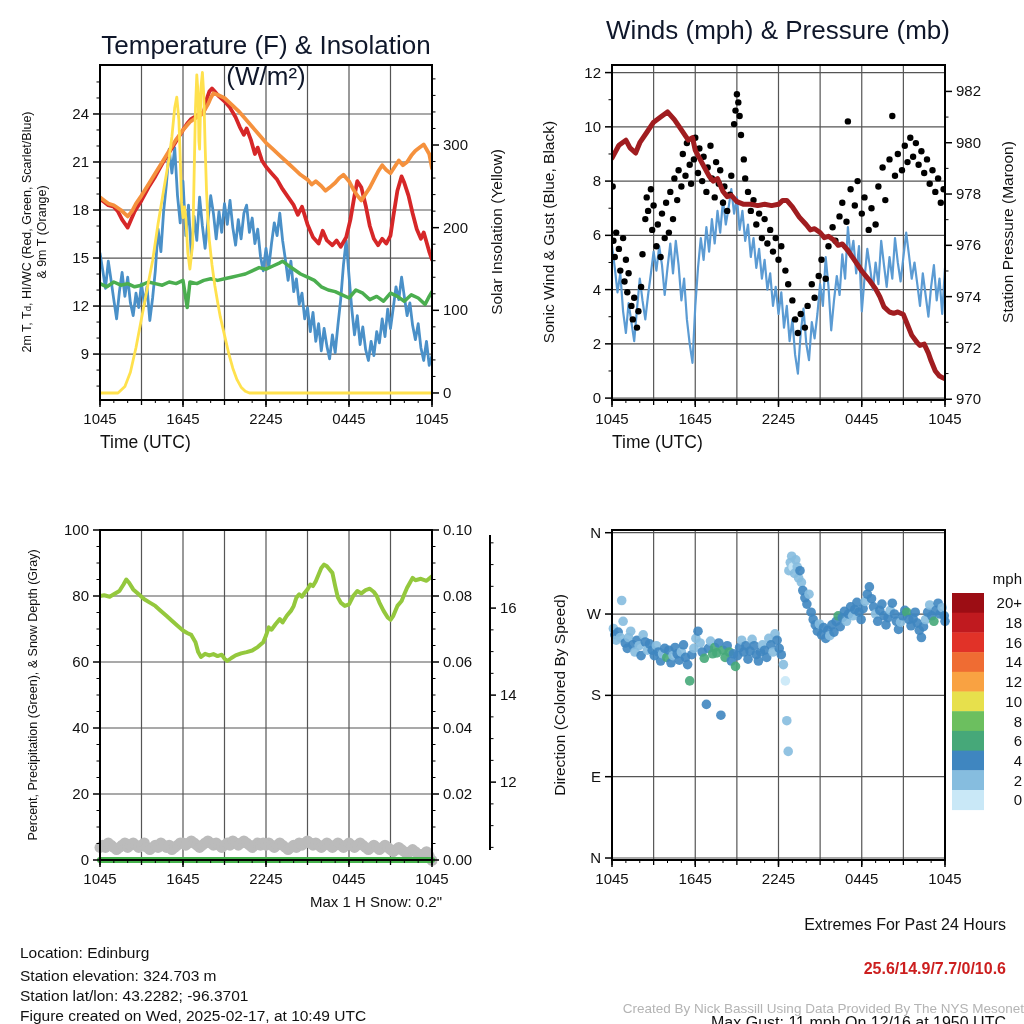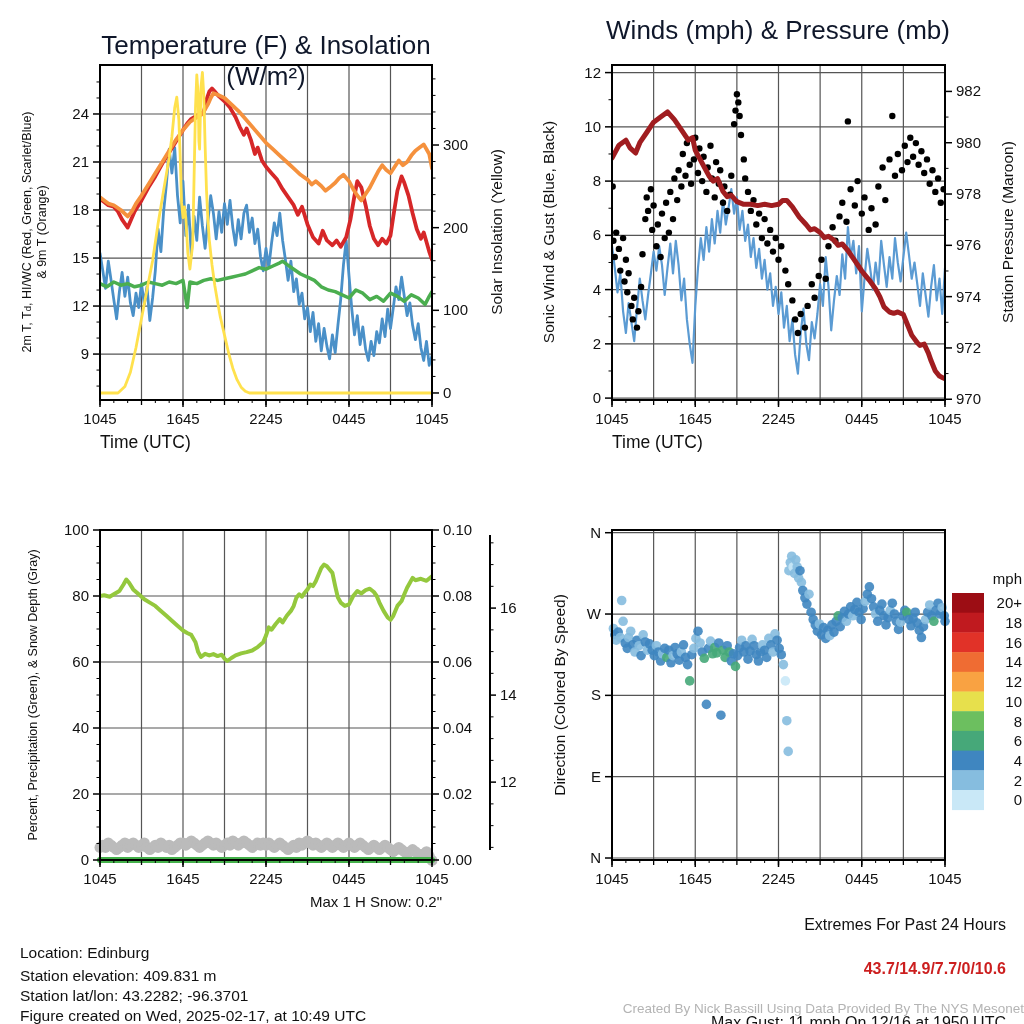--- a/index.html
+++ b/index.html
@@ -904,23 +904,23 @@
 </div>
 <div class="vlabel fs16" style="left:497px;top:232px;">Solar Insolation (Yellow)</div>
 <div class="vlabel fs16" style="left:549px;top:232px;">Sonic Wind &amp; Gust (Blue, Black)</div>
 <div class="vlabel fs16" style="left:1008px;top:232px;">Station Pressure (Maroon)</div>
 <div class="vlabel fs12" style="left:33px;top:695px;">Percent, Precipitation (Green), &amp; Snow Depth (Gray)</div>
 <div class="vlabel fs16" style="left:560px;top:695px;">Direction (Colored By Speed)</div>
 
 <div class="note" style="left:240px;top:893px;width:202px;">Max 1 H Snow: 0.2"</div>
 
 <div class="footL" style="top:903px;">Location: Edinburg</div>
-<div class="footL" style="top:926px;">Station elevation: 409.831 m</div>
+<div class="footL" style="top:926px;">Station elevation: 324.703 m</div>
 <div class="footL" style="top:946px;">Station lat/lon: 43.2282; -96.3701</div>
 <div class="footL" style="top:966px;">Figure created on Wed, 2025-02-17, at 10:49 UTC</div>
 
 <div class="footR" style="top:916px;">Extremes For Past 24 Hours</div>
-<div class="footR red" style="top:960px;">43.7/14.9/7.7/0/10.6</div>
+<div class="footR red" style="top:960px;">25.6/14.9/7.7/0/10.6</div>
 <div class="footR" style="top:982px;margin-top:32px;">Max Gust: 11 mph On 12/16 at 1950 UTC</div>
 
 <div class="credit" style="top:1001px;">Created By Nick Bassill Using Data Provided By The NYS Mesonet</div>
 
 </div>
 
 </body></html>

